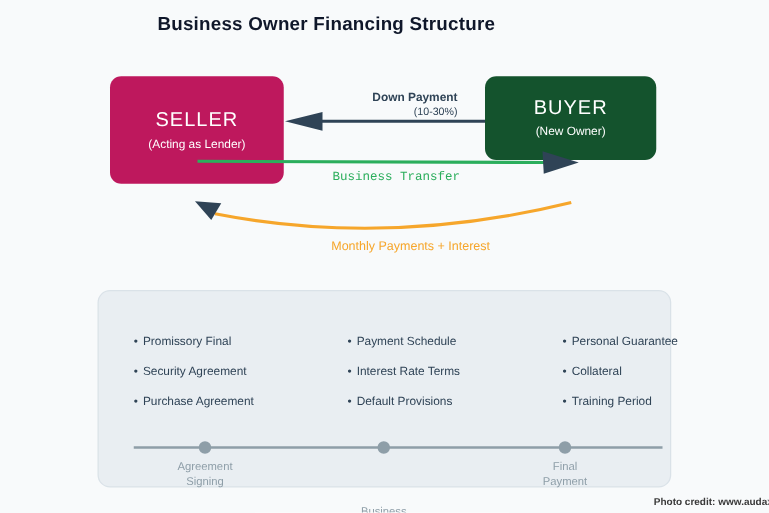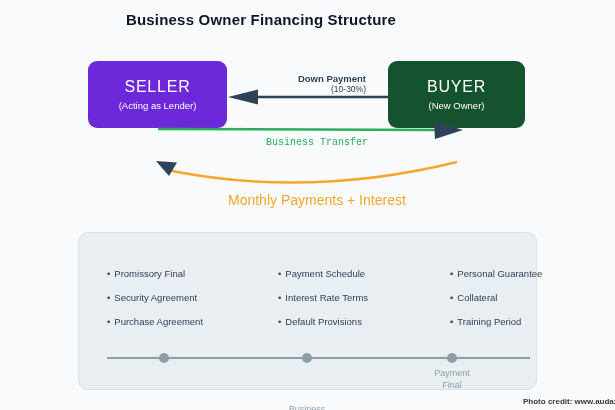--- a/index.html
+++ b/index.html
@@ -18,28 +18,28 @@
     font-size:15px;font-weight:bold;
     color:#0f172a;
     letter-spacing:.2px;
   }
   .node{
     display:flex;flex-direction:column;align-items:center;justify-content:center;
     gap:4px;border-radius:9px;color:#fff;z-index:1;
   }
   .node .main{font-size:16px;letter-spacing:.8px;}
   .node .sub{font-size:9.5px;}
-  .seller{left:88px;top:61px;width:139px;height:67px;background:#6d28d9;}
+  .seller{left:88px;top:61px;width:139px;height:86px;background:#be185d;}
   .buyer{left:388px;top:61px;width:137px;height:67px;background:#14532d;}
   .svg-overlay{left:0;top:0;z-index:2;pointer-events:none;}
   .lbl{text-align:right;white-space:nowrap;z-index:3;}
   .dp-label{left:250px;top:73px;width:116px;font-size:9.5px;font-weight:bold;color:#2F4356;}
   .dp-sub{left:250px;top:84px;width:116px;font-size:8.5px;color:#2F4356;}
   .bt-label{left:247px;top:137px;width:121px;font-size:10px;color:#2BAE5C;font-family:Liberation Mono, monospace;}
-  .mp-label{left:228px;top:192px;width:164px;font-size:14px;color:#F6A62B;}
+  .mp-label{left:228px;top:192px;width:164px;font-size:10px;color:#F6A62B;}
   .panel{
     left:78px;top:232px;width:459px;height:158px;
     background:#E9EEF2;border:1px solid #DAE2E8;border-radius:10px;
     box-sizing:border-box;z-index:1;
   }
   .kc-heading{
     left:78px;top:242px;width:459px;text-align:center;
     font-size:13px;font-weight:bold;color:#2F4356;
   }
   .kc-col{width:150px;font-size:9.5px;color:#2F4356;z-index:2;}
@@ -138,24 +138,28 @@
       <span>•</span>
       <span>Training Period</span>
     </div>
   </div>
 
   <div class="abs tl-line"></div>
   <div class="abs tl-dot" style="left:159px;"></div>
   <div class="abs tl-dot" style="left:302px;"></div>
   <div class="abs tl-dot" style="left:447px;"></div>
 
+  <div class="abs tl-label" style="left:119px;">
+    <div>Agreement</div>
+    <div>Signing</div>
+  </div>
   <div class="abs tl-label" style="left:262px;margin-top:36px;">
     <div>Business</div>
     <div>Transfer</div>
   </div>
   <div class="abs tl-label" style="left:407px;">
+    <div>Final</div>
     <div>Payment</div>
-    <div>Final</div>
   </div>
 
   <div class="abs credit">Photo credit: www.audax.s</div>
 
 </div>
 
 </body></html>

